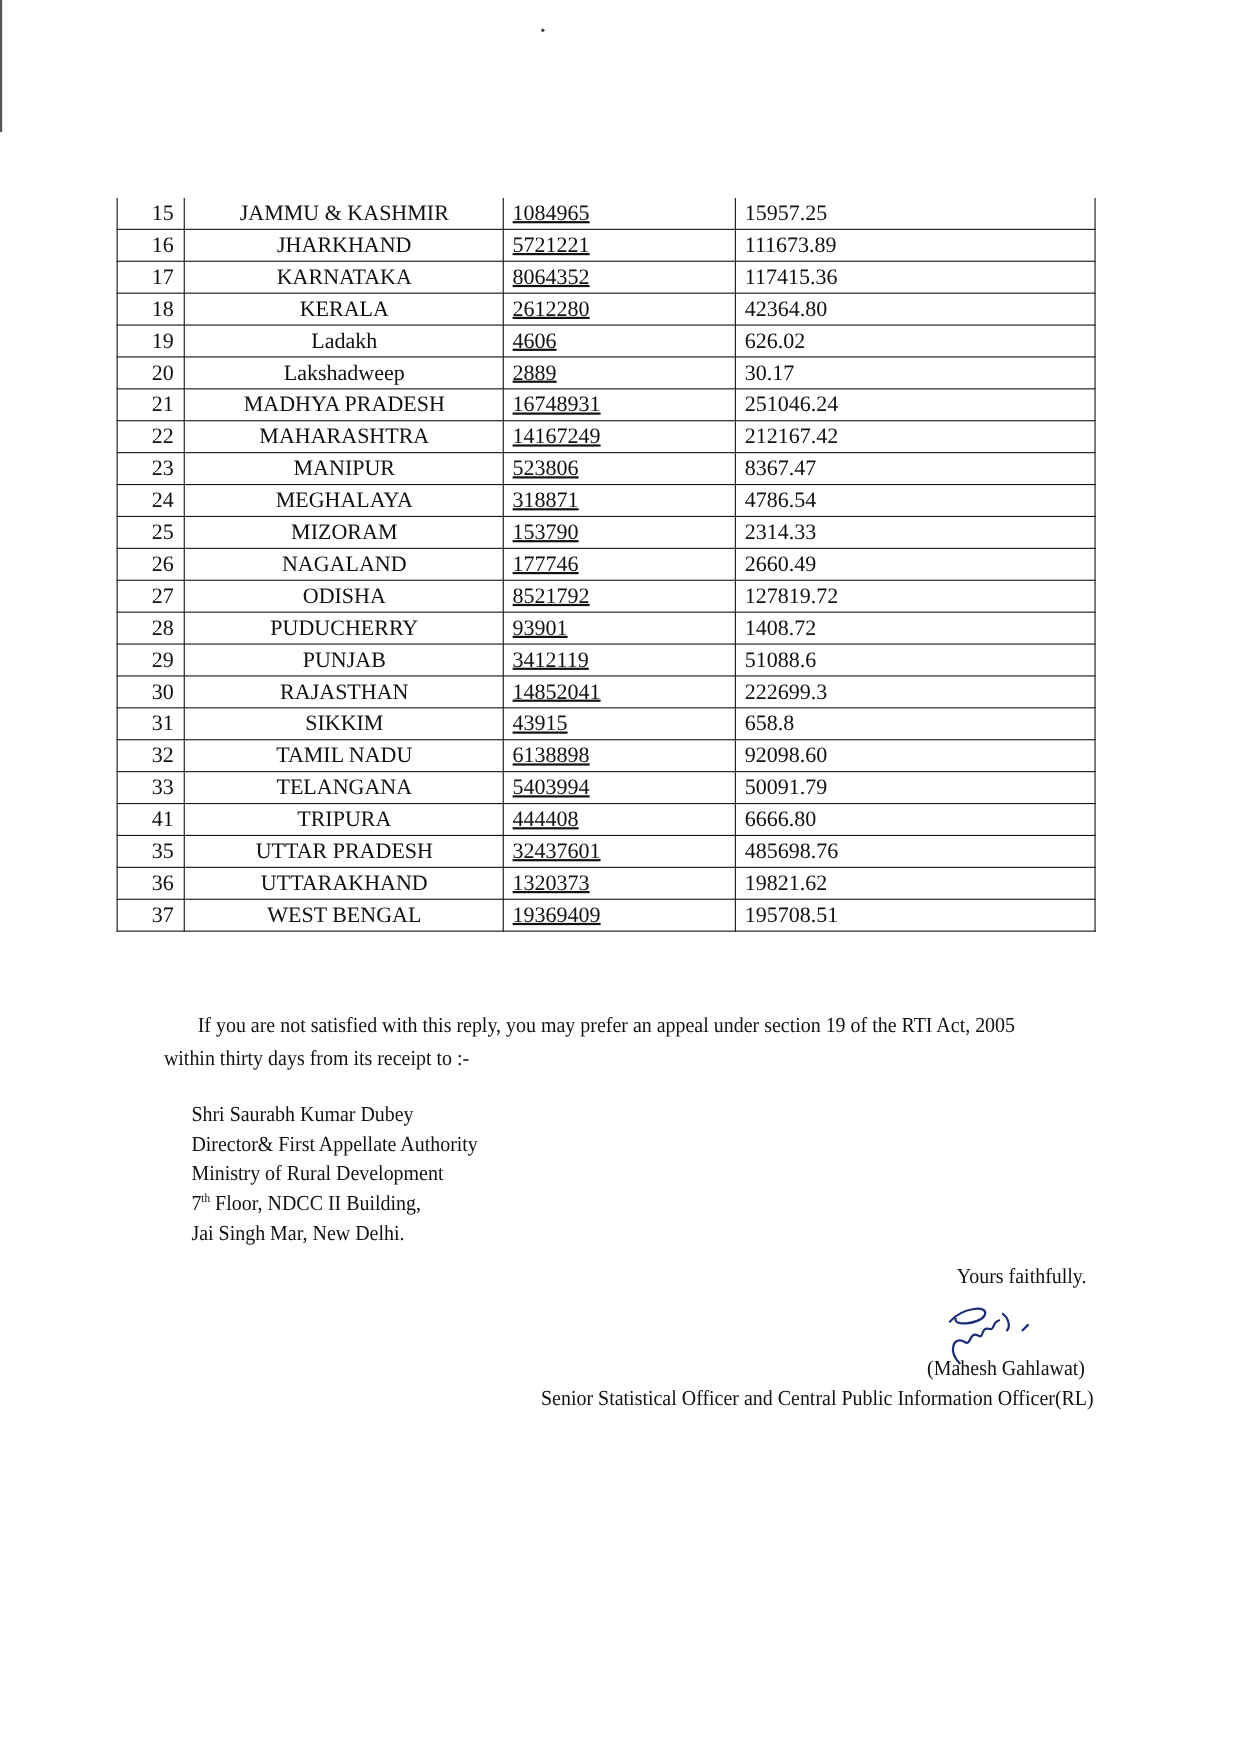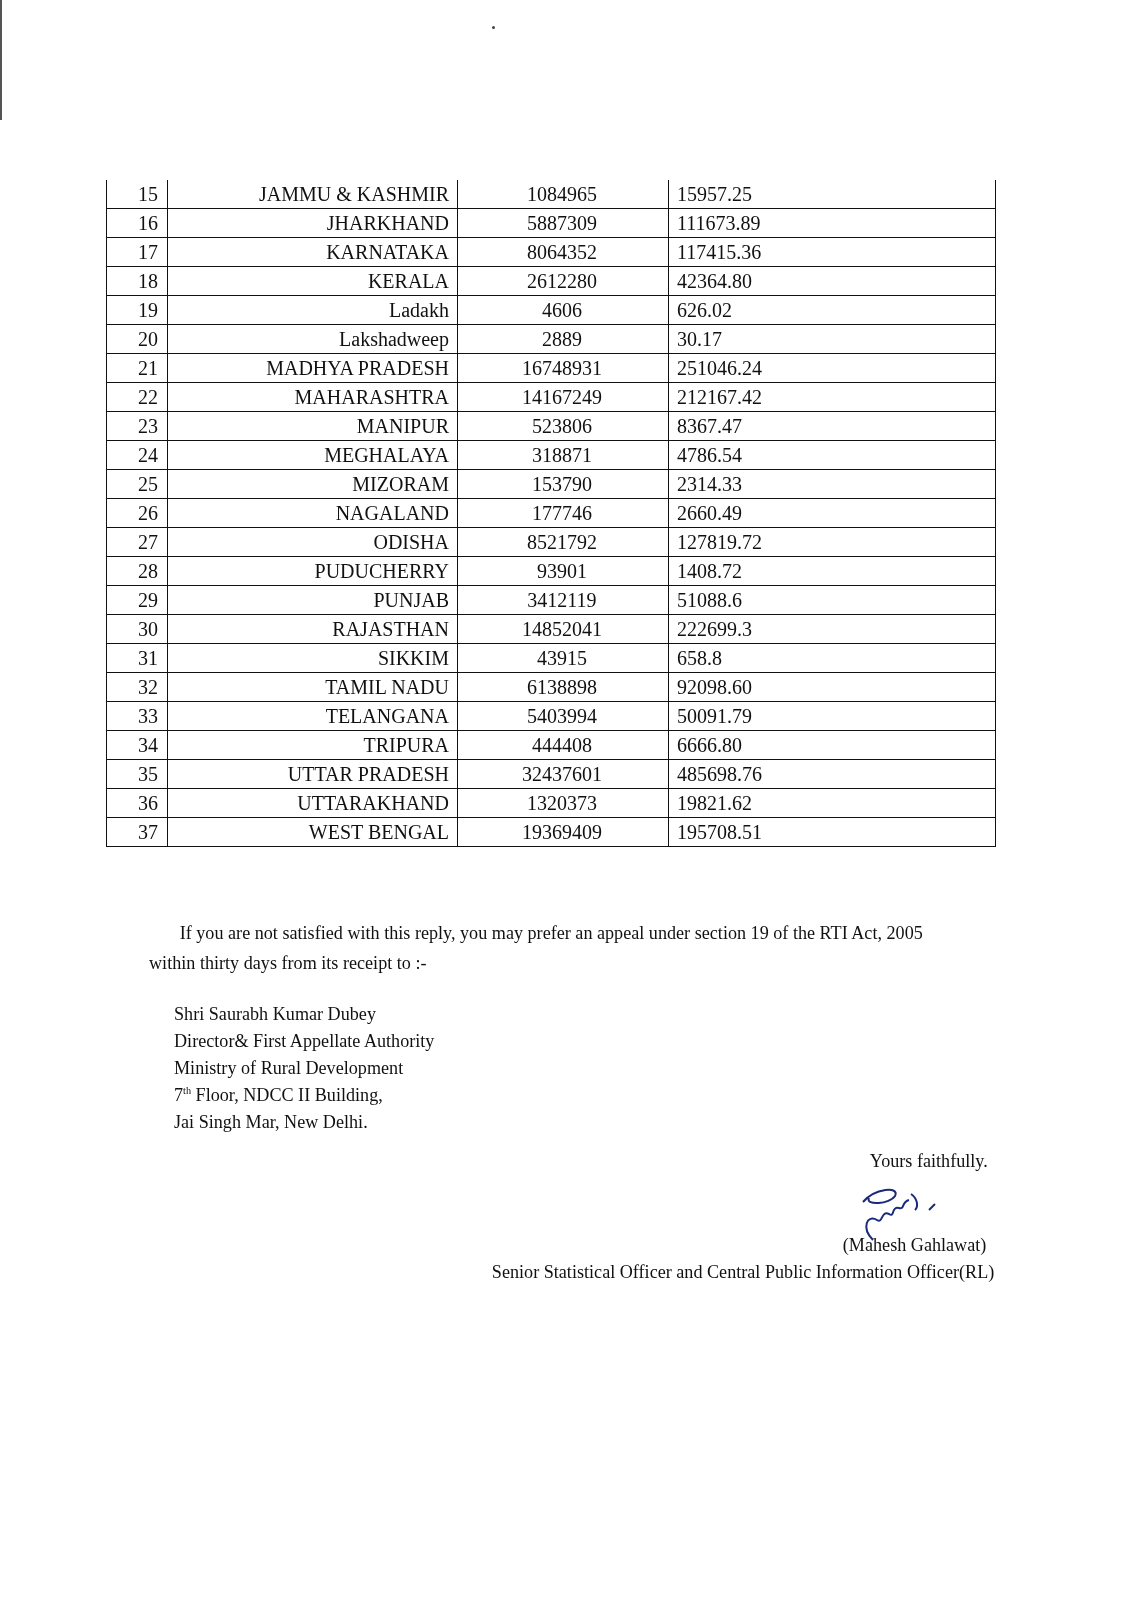--- a/index.html
+++ b/index.html
@@ -10,22 +10,22 @@
     .edge-line { position:absolute; left:0; top:0; width:2px; height:120px; background:#555; }
     .dot { position:absolute; left:492px; top:26px; width:3px; height:3px; background:#444; border-radius:50%; }
     table.data {
       position:absolute; left:106px; top:180px; border-collapse:collapse;
       font-size:20px;
     }
     table.data td {
       border:1.5px solid #111; height:28px; padding:0 8px; line-height:28px; white-space:nowrap;
     }
     table.data td.sl { width:51px; text-align:right; padding-right:9px; padding-left:0; }
-    table.data td.nm { width:272px; text-align:right; padding-left:9px; }
-    table.data td.v1 { width:192px; text-align:center; padding-right:10px; }
+    table.data td.nm { width:272px; text-align:center; padding-left:9px; }
+    table.data td.v1 { width:192px; text-align:left; padding-right:10px;text-decoration:underline; }
     table.data td.v2 { width:306px; text-align:left; padding-right:12px; }
     table.data tr:first-child td { border-top:none;margin-left:39px; }
     .para {
       position:absolute; left:149px; top:918px; width:850px; font-size:19.5px; line-height:30px;
       text-indent:33px; transform:scaleX(0.93); transform-origin:left top;
     }
     .address { position:absolute; left:174px; top:1000px; font-size:19.5px; line-height:27px; transform:scaleX(0.93); transform-origin:left top; }
     .address div { white-space:nowrap; }
     sup { font-size:11px; vertical-align:super; line-height:0; }
     .closing { position:absolute; right:142px; top:1150px; font-size:19.5px; transform:scaleX(0.93); transform-origin:right top; }
@@ -43,21 +43,21 @@
   <tbody id="rows">
       <tr>
         <td class="sl">15</td>
         <td class="nm">JAMMU &amp; KASHMIR</td>
         <td class="v1">1084965</td>
         <td class="v2">15957.25</td>
       </tr>
       <tr>
         <td class="sl">16</td>
         <td class="nm">JHARKHAND</td>
-        <td class="v1">5887309</td>
+        <td class="v1">5721221</td>
         <td class="v2">111673.89</td>
       </tr>
       <tr>
         <td class="sl">17</td>
         <td class="nm">KARNATAKA</td>
         <td class="v1">8064352</td>
         <td class="v2">117415.36</td>
       </tr>
       <tr>
         <td class="sl">18</td>
@@ -149,21 +149,21 @@
         <td class="v1">6138898</td>
         <td class="v2">92098.60</td>
       </tr>
       <tr>
         <td class="sl">33</td>
         <td class="nm">TELANGANA</td>
         <td class="v1">5403994</td>
         <td class="v2">50091.79</td>
       </tr>
       <tr>
-        <td class="sl">34</td>
+        <td class="sl">41</td>
         <td class="nm">TRIPURA</td>
         <td class="v1">444408</td>
         <td class="v2">6666.80</td>
       </tr>
       <tr>
         <td class="sl">35</td>
         <td class="nm">UTTAR PRADESH</td>
         <td class="v1">32437601</td>
         <td class="v2">485698.76</td>
       </tr>

